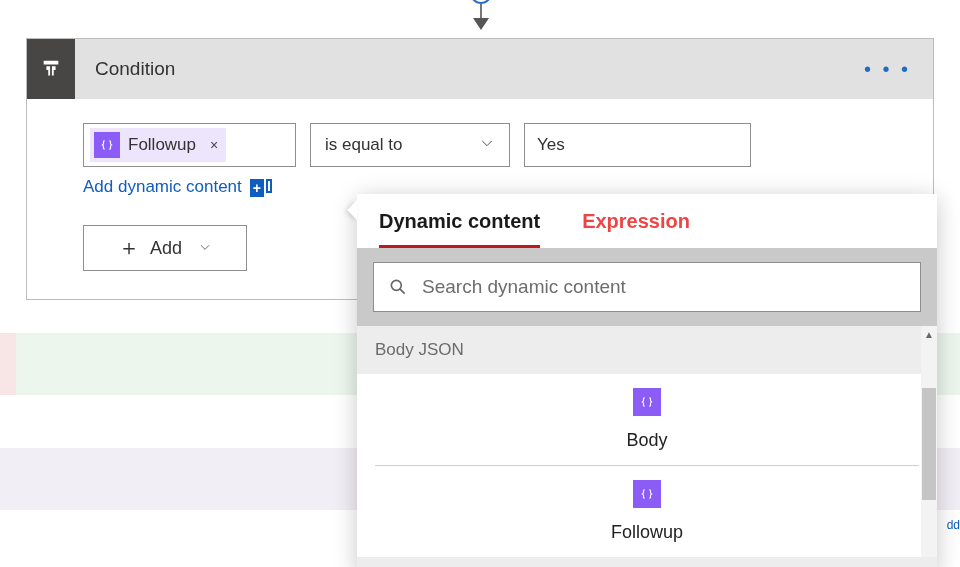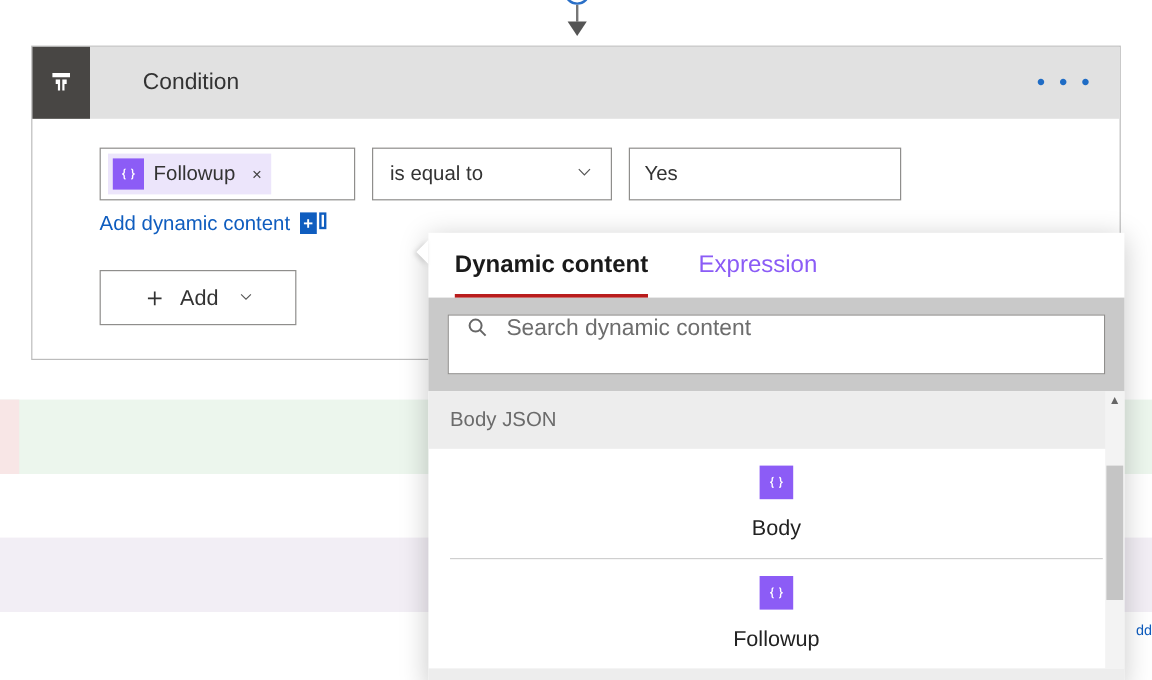--- a/index.html
+++ b/index.html
@@ -42,21 +42,21 @@
     background: #e1e1e1;
     display: flex; align-items: center;
   }
   .card-header .iconbox {
     width: 48px; height: 60px;
     background: #484644;
     display: flex; align-items: center; justify-content: center;
     margin-right: 20px;
   }
   .card-header .iconbox svg { fill: #fff; }
-  .card-header .title { font-size: 19px; color: #333; flex: 1; margin-left: 24px; }
+  .card-header .title { font-size: 19px; color: #333; flex: 1; }
   .card-header .dots { margin-right: 22px; color: #1f6cc5; font-size: 20px; letter-spacing: 3px; cursor: pointer; }
 
   .card-body { padding: 24px 56px 28px 56px; }
 
   .cond-row { display: flex; gap: 14px; }
   .token-field {
     width: 213px; height: 44px;
     border: 1px solid #8f8e8c;
     display: flex; align-items: center; padding: 4px 6px;
   }
@@ -82,21 +82,21 @@
   }
   .op-select .chev { color: #555; }
 
   .val-field {
     width: 227px; height: 44px;
     border: 1px solid #8f8e8c;
     padding: 0 12px; font-size: 17px; color: #333;
   }
 
   .dyn-link {
-    margin-top: 10px; display: flex; align-items: flex-start; gap: 8px;
+    margin-top: 10px; display: flex; align-items: flex-end; gap: 8px;
     color: #0f5dbf; font-size: 17px; cursor: pointer;
   }
   .dyn-link .plusboxes { display: flex; gap: 2px; }
   .dyn-link .pb { width: 14px; height: 18px; background: #0f5dbf; color: #fff; display: flex; align-items: center; justify-content: center; font-size: 14px; font-weight: 700; }
   .dyn-link .pb.open { background: #fff; border: 2px solid #0f5dbf; width: 6px; height: 14px; }
 
   .add-btn {
     margin-top: 28px;
     width: 164px; height: 46px;
     border: 1px solid #8f8e8c;
@@ -124,27 +124,27 @@
   }
   .callout-notch {
     position: absolute; left: -10px; top: 6px;
     width: 0; height: 0;
     border-top: 10px solid transparent;
     border-bottom: 10px solid transparent;
     border-right: 10px solid #fff;
     filter: drop-shadow(-2px 1px 2px rgba(0,0,0,0.15));
   }
   .tabs { display: flex; gap: 42px; padding: 16px 22px 0 22px; }
-  .tab { font-size: 20px; color: #8b5cf6; padding-bottom: 12px; cursor: pointer; }
+  .tab { font-size: 20px; color: #ef4444; padding-bottom: 12px; cursor: pointer; font-weight: bold; }
   .tab.active { color: #1a1a1a; font-weight: 600; border-bottom: 3px solid #b91c1c; }
 
   .searchbar-wrap { background: #c9c9c9; padding: 14px 16px; }
   .searchbar {
     background: #fff; border: 1px solid #8f8e8c;
-    height: 50px; display: flex; align-items: flex-start; gap: 14px;
+    height: 50px; display: flex; align-items: center; gap: 14px;
     padding: 0 14px;
   }
   .searchbar svg { stroke: #666; }
   .searchbar input {
     border: none; outline: none; font-size: 19px; color: #333;
     flex: 1; background: transparent;
   }
   .searchbar input::placeholder { color: #6d6d6d; }
 
   .popout-body { position: relative; }

